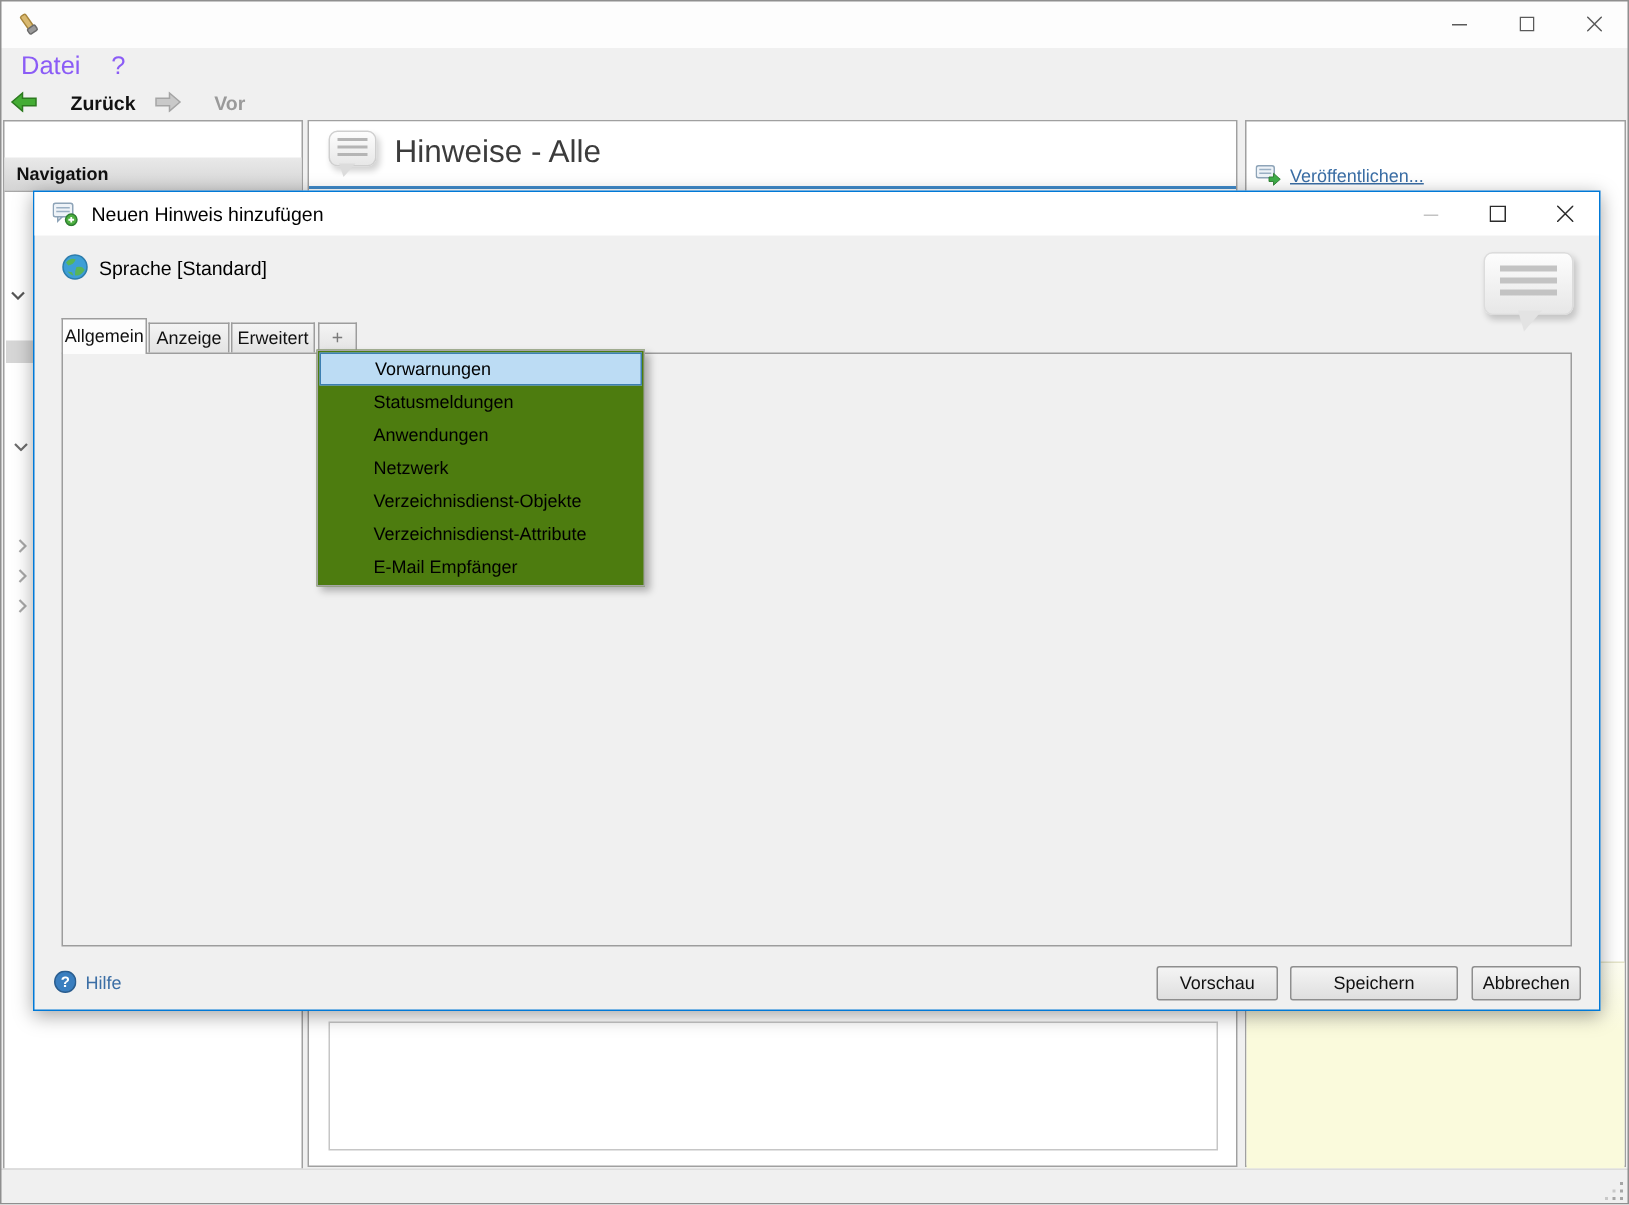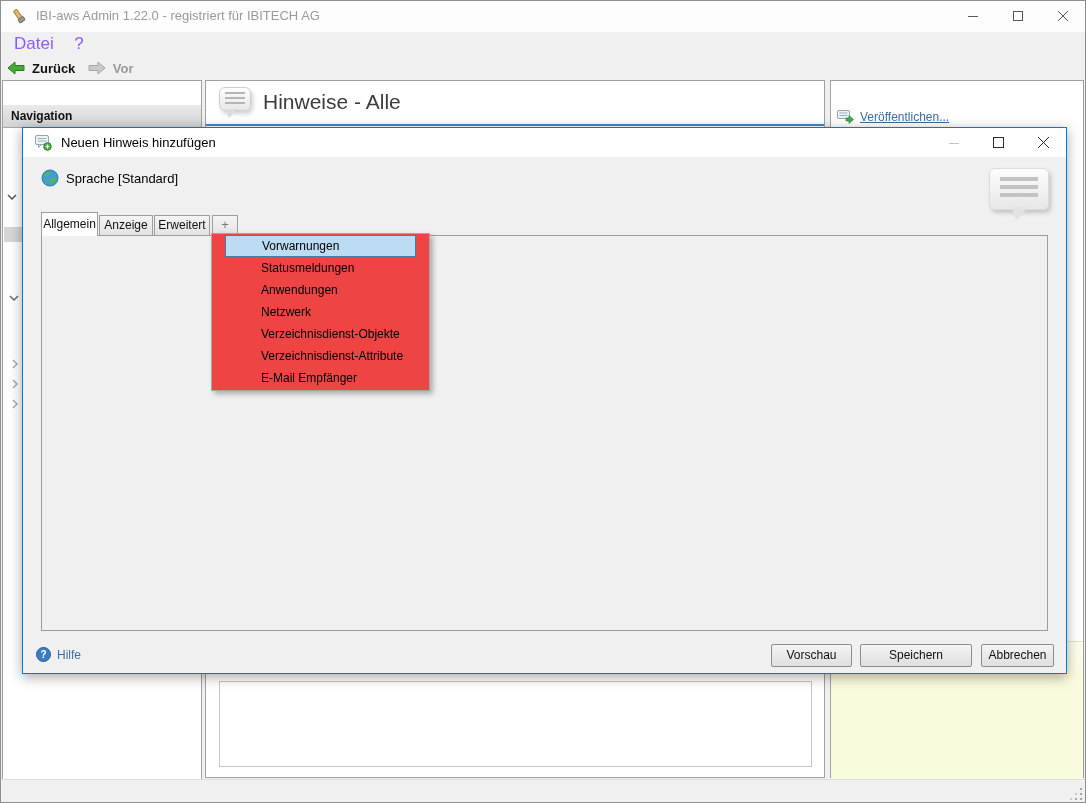--- a/index.html
+++ b/index.html
@@ -13,21 +13,21 @@
   #frame{position:absolute;inset:0;border:1px solid #8f8f8f;pointer-events:none;z-index:60;}
   #titlebar{left:0;top:0;width:1086px;height:32px;background:#fdfdfd;}
   #app-icon{left:11px;top:8px;}
   #window-title{left:36px;top:0;height:32px;line-height:32px;font-size:13px;color:#9a9a9a;}
   .wctrls{right:1px;top:0;height:32px;display:flex;}
   .wbtn{width:45px;height:32px;display:flex;align-items:center;justify-content:center;}
   #menubar{left:0;top:32px;width:1086px;height:24px;background:#f0f0f0;}
   .menuitem{height:24px;line-height:24px;font-size:17px;color:#8b5cf6;padding:0 8px;display:inline-block;}
   #mi-datei{margin-left:6px;}
   #toolbar{left:0;top:56px;width:1086px;height:24px;background:#f0f0f0;}
-  .tbtn{display:inline-flex;align-items:center;gap:7px;height:24px;font-size:13px;padding:0 4px;}
+  .tbtn{display:inline-flex;align-items:center;gap:22px;height:24px;font-size:13px;padding:0 4px;}
   #btn-back{margin-left:3px;color:#111;font-weight:bold;}
   #btn-fwd{color:#9a9a9a;font-weight:bold;}
   
   .panelheader{height:22px;line-height:22px;font-weight:bold;font-size:12px;color:#111;
     background:linear-gradient(#e9e9e9,#d4d4d4);border-bottom:1px solid #a8a8a8;padding-left:8px;margin-top:24px;}
   #navpanel{left:2px;top:80px;width:198px;height:698px;background:#fff;border:1px solid #a0a0a0;}
   #nav-item{left:4px;top:106px;height:20px;display:flex;align-items:center;gap:6px;font-size:12px;color:#111;}
   #nav-sel-fragment{left:1px;top:146px;width:20px;height:15px;background:#d6d6d6;}
   .ghost-chev{color:#a6a6a6;}
   #centerpanel{left:205px;top:80px;width:620px;height:698px;background:#fff;border:1px solid #a0a0a0;box-sizing:border-box;}
@@ -91,36 +91,35 @@
   #scrollbar{position:absolute;right:0;top:0;width:17px;height:236px;background:#f1f1f1;
     display:flex;flex-direction:column;justify-content:space-between;align-items:center;padding:3px 0;box-sizing:border-box;}
   #hilfe-row{left:13px;top:519px;display:flex;align-items:center;gap:6px;}
   #hilfe-label{font-size:12px;color:#3b6ea5;}
   .btn{position:absolute;height:23px;font-size:12px;color:#111;text-align:center;line-height:21px;
     background:linear-gradient(#f4f4f4,#dfdfdf);border:1px solid #8e8e8e;border-radius:2px;box-sizing:border-box;}
   #btn-vorschau{left:748px;top:516px;width:81px;}
   #btn-speichern{left:837px;top:516px;width:112px;}
   #btn-abbrechen{left:958px;top:516px;width:73px;}
   
-  #typemenu{left:211px;top:233px;width:219px;background:#ef4444;border:1px solid #a6a6a6;
-    box-shadow:3px 3px 5px rgba(0,0,0,0.28);z-index:20;padding:1px 12px;box-sizing:border-box;}
+  #typemenu{left:211px;top:233px;width:219px;background:#4d7c0f;border:1px solid #a6a6a6;
+    box-shadow:3px 3px 5px rgba(0,0,0,0.28);z-index:20;padding:1px 0;box-sizing:border-box;}
   .mi{height:22px;line-height:22px;padding-left:37px;font-size:12px;color:#000;box-sizing:border-box;}
   .mi.hl{background:#bcdcf4;border:1px solid #3c7fb1;margin:0 1px;line-height:20px;padding-left:36px;}
 </style>
 </head>
 <body>
 
 <div id="titlebar" class="abs">
   <svg id="app-icon" class="abs" width="16" height="16">
     <g transform="rotate(-35 8 8)">
       <rect x="6" y="1" width="4" height="10" rx="1" fill="#d9b970" stroke="#a8863c"></rect>
       <rect x="5" y="10.5" width="6" height="4" rx="1" fill="#9a9a9a" stroke="#6b6b6b"></rect>
     </g>
   </svg>
-  <div id="window-title" class="abs">IBI-aws Admin 1.22.0 - registriert für IBITECH AG</div>
   <div class="wctrls abs">
     <div class="wbtn">
       <svg width="10" height="10">
           <line x1="0" y1="5.5" x2="10" y2="5.5" stroke="#5a5a5a"></line>
         </svg>
     </div>
     <div class="wbtn">
       <svg width="10" height="10">
           <rect x="0.5" y="0.5" width="9" height="9" fill="none" stroke="#5a5a5a"></rect>
         </svg>

